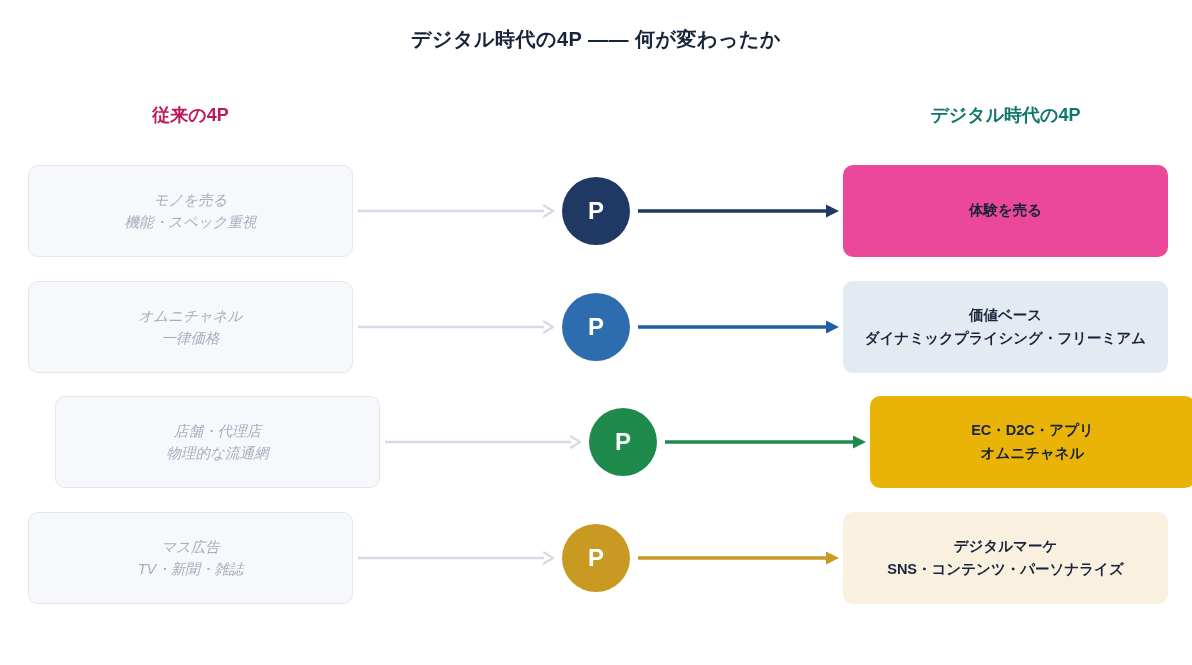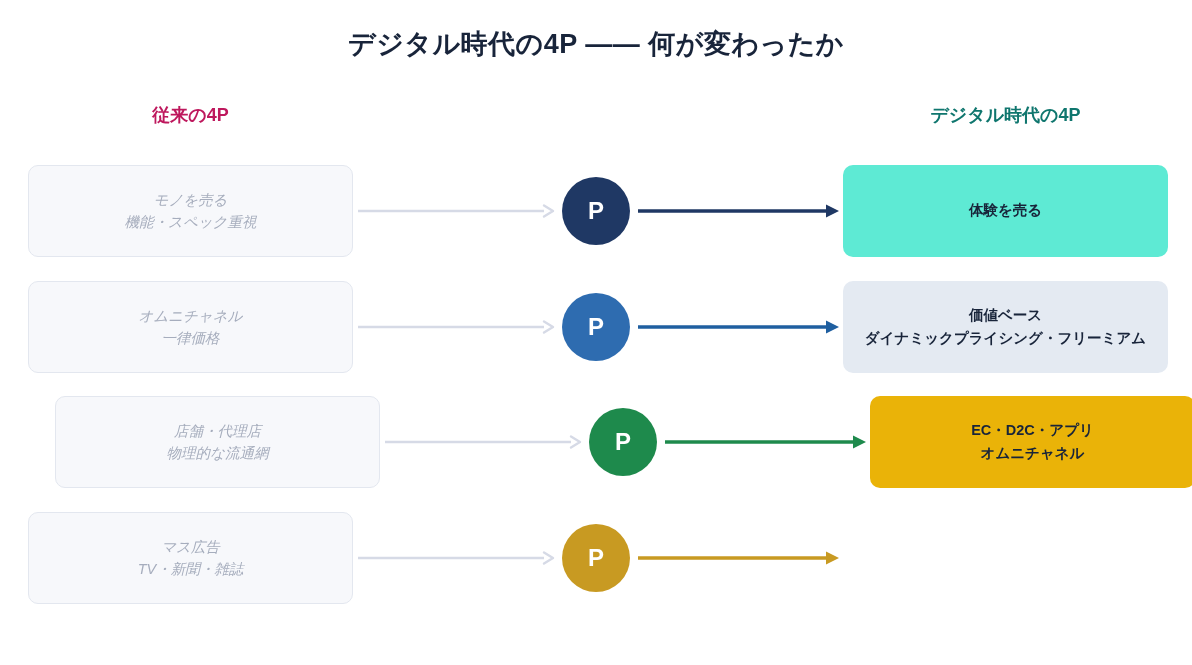--- a/index.html
+++ b/index.html
@@ -16,21 +16,21 @@
     height: 665px;
     background: #ffffff;
   }
 
   
   .title {
     position: absolute;
     left: 0; top: 26px;
     width: 1192px;
     text-align: center;
-    font-size: 27px;
+    font-size: 20px;
     font-weight: 700;
     color: #18243a;
     letter-spacing: 0.5px;
     white-space: nowrap;
   }
 
   
   .col-head {
     position: absolute;
     top: 103px;
@@ -139,21 +139,21 @@
     </div>
     <div class="circle" style="background:#1f3864">
       <span>P</span>
     </div>
     <div class="arrow right-arrow">
       <svg width="202" height="16" viewBox="0 0 202 16">
         <line x1="0" y1="8" x2="190" y2="8" stroke="#1f3864" stroke-width="3.4"></line>
         <path d="M188 1.5 L201 8 L188 14.5 Z" fill="#1f3864"></path>
       </svg>
     </div>
-    <div class="card-new" style="background:#5eead4">
+    <div class="card-new" style="background:#ec4899">
       <span class="l1">体験を売る</span>
     </div>
   </div>
 
   <div class="row r1">
     <div class="card-old">
       <span class="l1">オムニチャネル</span>
       <span class="l2">一律価格</span>
     </div>
     <div class="arrow left-arrow">
@@ -216,15 +216,19 @@
     </div>
     <div class="circle" style="background:#c89a22">
       <span>P</span>
     </div>
     <div class="arrow right-arrow">
       <svg width="202" height="16" viewBox="0 0 202 16">
         <line x1="0" y1="8" x2="190" y2="8" stroke="#c89a22" stroke-width="3.4"></line>
         <path d="M188 1.5 L201 8 L188 14.5 Z" fill="#c89a22"></path>
       </svg>
     </div>
+    <div class="card-new" style="background:#faf0e0">
+      <span class="l1">デジタルマーケ</span>
+      <span class="l2">SNS・コンテンツ・パーソナライズ</span>
+    </div>
   </div>
 
 </div>
 
 </body></html>

